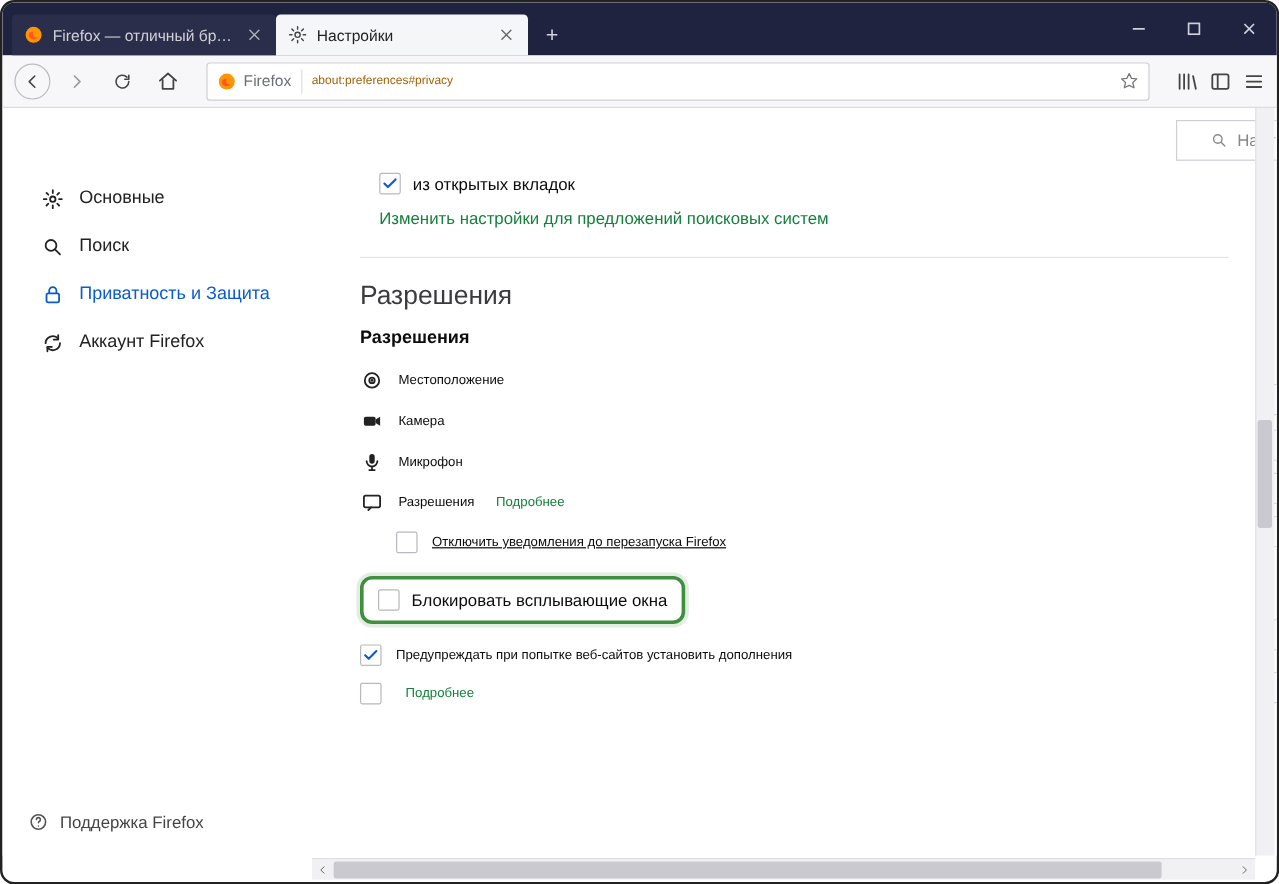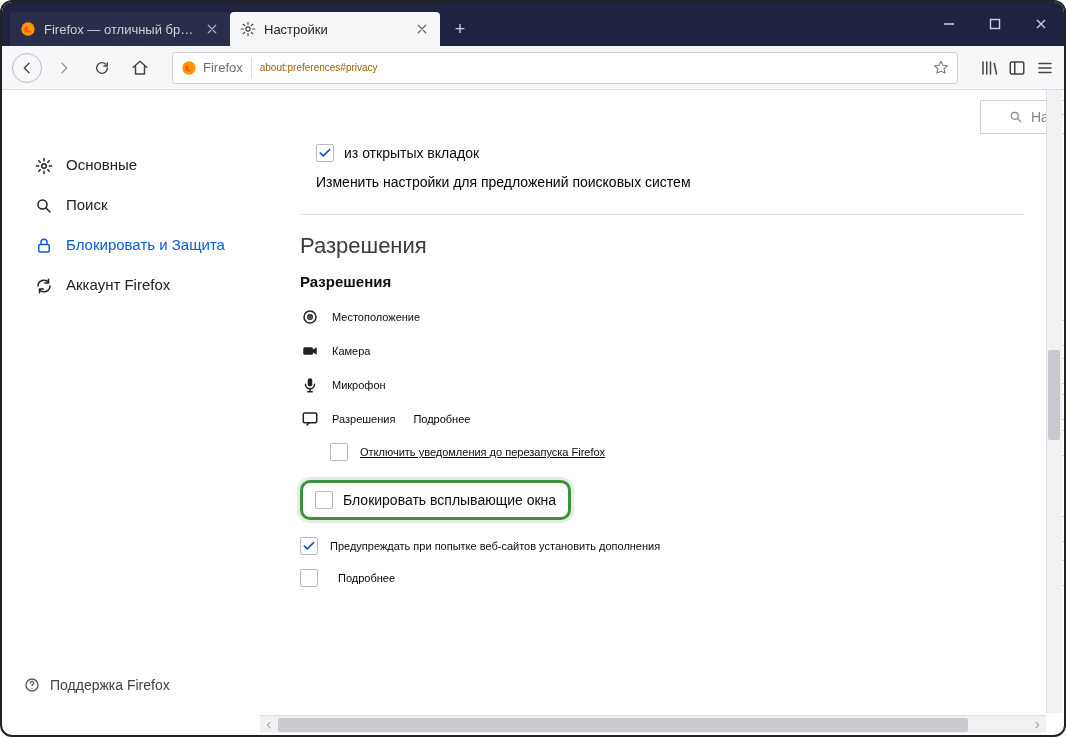--- a/index.html
+++ b/index.html
@@ -33,21 +33,21 @@
   .side-item { display: flex; align-items: flex-start; gap: 12px; padding: 10px 10px; color: #222; font-size: 15px; border-top-left-radius: 4px; border-bottom-left-radius: 4px; }
   .side-item.active { color: #0a5bd1; }
   .side-item .icon { width: 20px; height: 20px; display: inline-flex; align-items: center; justify-content: center; }
   .side-support { position: absolute; left: 22px; bottom: 20px; display: flex; align-items: center; gap: 10px; color: #444; font-size: 14px; }
   .main { flex: 1; position: relative; padding: 48px 40px 0 40px; overflow: hidden; }
   .searchbox { position: absolute; top: 10px; right: 0; width: 84px; height: 34px; border: 1px solid #cfcfd5; border-right: none; border-top-right-radius: 0; border-bottom-right-radius: 0; display: flex; align-items: center; gap: 8px; padding-left: 28px; color: #888; background: #fff; }
   .row { display: flex; align-items: center; gap: 10px; padding: 6px 16px; }
   .check { width: 18px; height: 18px; border: 1px solid #b8b8bf; border-radius: 2px; display: inline-flex; align-items: center; justify-content: center; background: #fff; }
   .check.checked svg { display: block; }
   .check svg { display: none; }
-  .link { color: #000000; }
+  .link { color: #15803d; }
   .hr { height: 1px; background: #e4e4e8; margin: 18px 0 18px 0; }
   h2.section-title { font-size: 22px; font-weight: 400; color: #3a3a3f; margin-bottom: 14px; }
   .sub-title { font-weight: 600; margin: 6px 0 10px 0; font-size: 15px; }
   .perm-row { display: flex; align-items: center; gap: 12px; padding: 7px 0; font-size: 11px; }
   .perm-icon { width: 20px; height: 20px; display: inline-flex; align-items: center; justify-content: center; }
   .indent { margin-left: 30px; text-decoration: underline; }
   .highlight-box { display: inline-flex; align-items: center; gap: 10px; border: 3px solid #3e8f3e; border-radius: 10px; padding: 8px 12px; box-shadow: 0 0 0 3px rgba(62,143,62,.15); margin-top: 12px; }
   .settings-btn { position: absolute; right: 0; width: 10px; height: 26px; border: 1px solid #d4d4da; border-right: none; background: #fbfbfc; }
   .sb1 { top: 230px; }
   .sb2 { top: 268px; }
@@ -202,21 +202,21 @@
           </span>
       <span>Поиск</span>
     </div>
     <div class="side-item active">
       <span class="icon">
             <svg width="18" height="18" viewBox="0 0 24 24">
               <rect x="5" y="10" width="14" height="10" rx="2" fill="none" stroke="#0a5bd1" stroke-width="2"></rect>
               <path d="M8 10V7a4 4 0 0 1 8 0v3" fill="none" stroke="#0a5bd1" stroke-width="2"></path>
             </svg>
           </span>
-      <span>Блокировать и Защита</span>
+      <span>Приватность и Защита</span>
     </div>
     <div class="side-item">
       <span class="icon">
             <svg width="18" height="18" viewBox="0 0 24 24">
               <path d="M4 12a8 8 0 0 1 14-5" fill="none" stroke="#222" stroke-width="2" stroke-linecap="round"></path>
               <path d="M20 12a8 8 0 0 1-14 5" fill="none" stroke="#222" stroke-width="2" stroke-linecap="round"></path>
               <path d="M18 3v5h-5M6 21v-5h5" fill="none" stroke="#222" stroke-width="2" stroke-linecap="round" stroke-linejoin="round"></path>
             </svg>
           </span>
       <span>Аккаунт Firefox</span>

